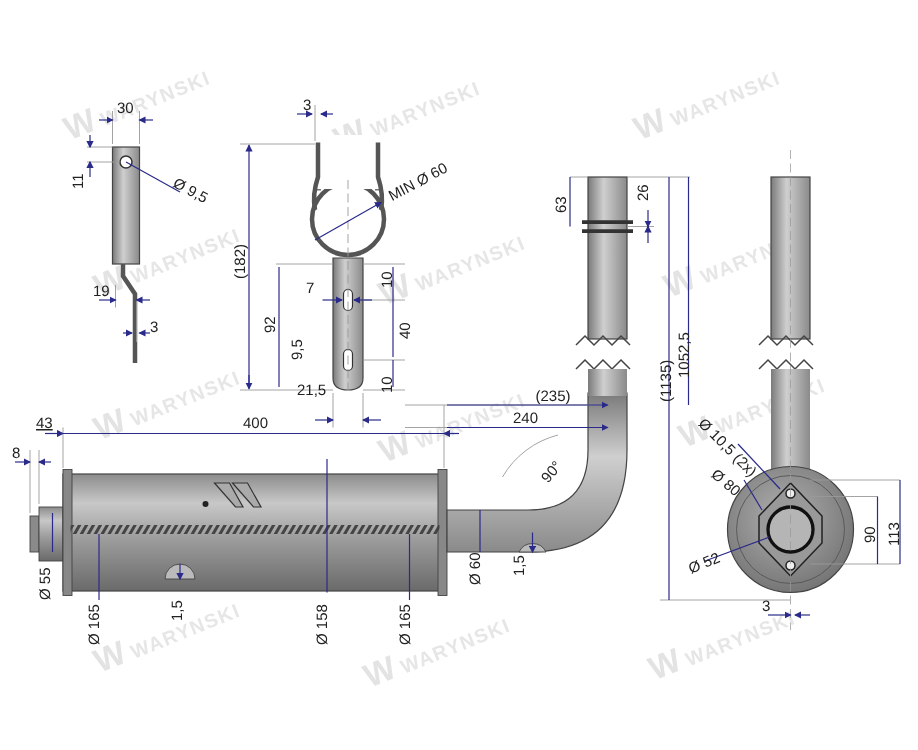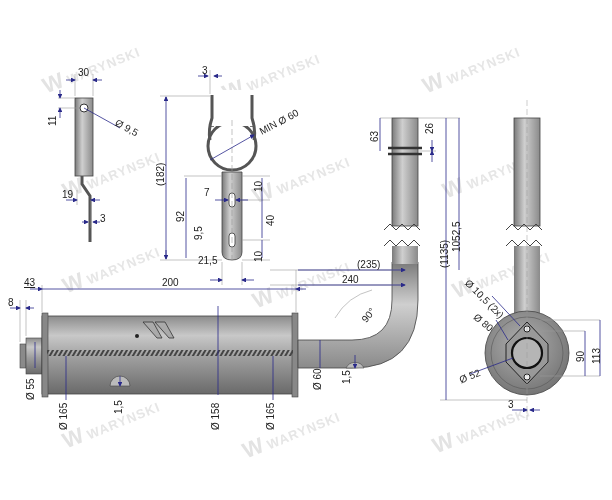--- a/index.html
+++ b/index.html
@@ -218,21 +218,21 @@
   <div class="dim rot" style="left:258px;top:128px;transform:rotate(-28deg);">MIN Ø 60</div>
   <div class="dim rot" style="left:156px;top:186px;transform:rotate(-90deg);">(182)</div>
   <div class="dim rot" style="left:176px;top:222px;transform:rotate(-90deg);">92</div>
   <div class="dim" style="left:204px;top:188px;">7</div>
   <div class="dim rot" style="left:254px;top:192px;transform:rotate(-90deg);">10</div>
   <div class="dim rot" style="left:266px;top:226px;transform:rotate(-90deg);">40</div>
   <div class="dim rot" style="left:254px;top:262px;transform:rotate(-90deg);">10</div>
   <div class="dim rot" style="left:194px;top:240px;transform:rotate(-90deg);">9,5</div>
   <div class="dim" style="left:198px;top:256px;">21,5</div>
 
-  <div class="dim" style="left:162px;top:278px;">200</div>
+  <div class="dim" style="left:162px;top:278px;">400</div>
   <div class="dim" style="left:24px;top:278px;text-decoration:underline;">43</div>
   <div class="dim" style="left:8px;top:298px;">8</div>
   <div class="dim rot" style="left:26px;top:400px;transform:rotate(-90deg);">Ø 55</div>
   <div class="dim rot" style="left:59px;top:430px;transform:rotate(-90deg);">Ø 165</div>
   <div class="dim rot" style="left:114px;top:414px;transform:rotate(-90deg);">1,5</div>
   <div class="dim rot" style="left:211px;top:430px;transform:rotate(-90deg);">Ø 158</div>
   <div class="dim rot" style="left:266px;top:430px;transform:rotate(-90deg);">Ø 165</div>
 
   <div class="dim" style="left:357px;top:260px;">(235)</div>
   <div class="dim" style="left:342px;top:275px;">240</div>

